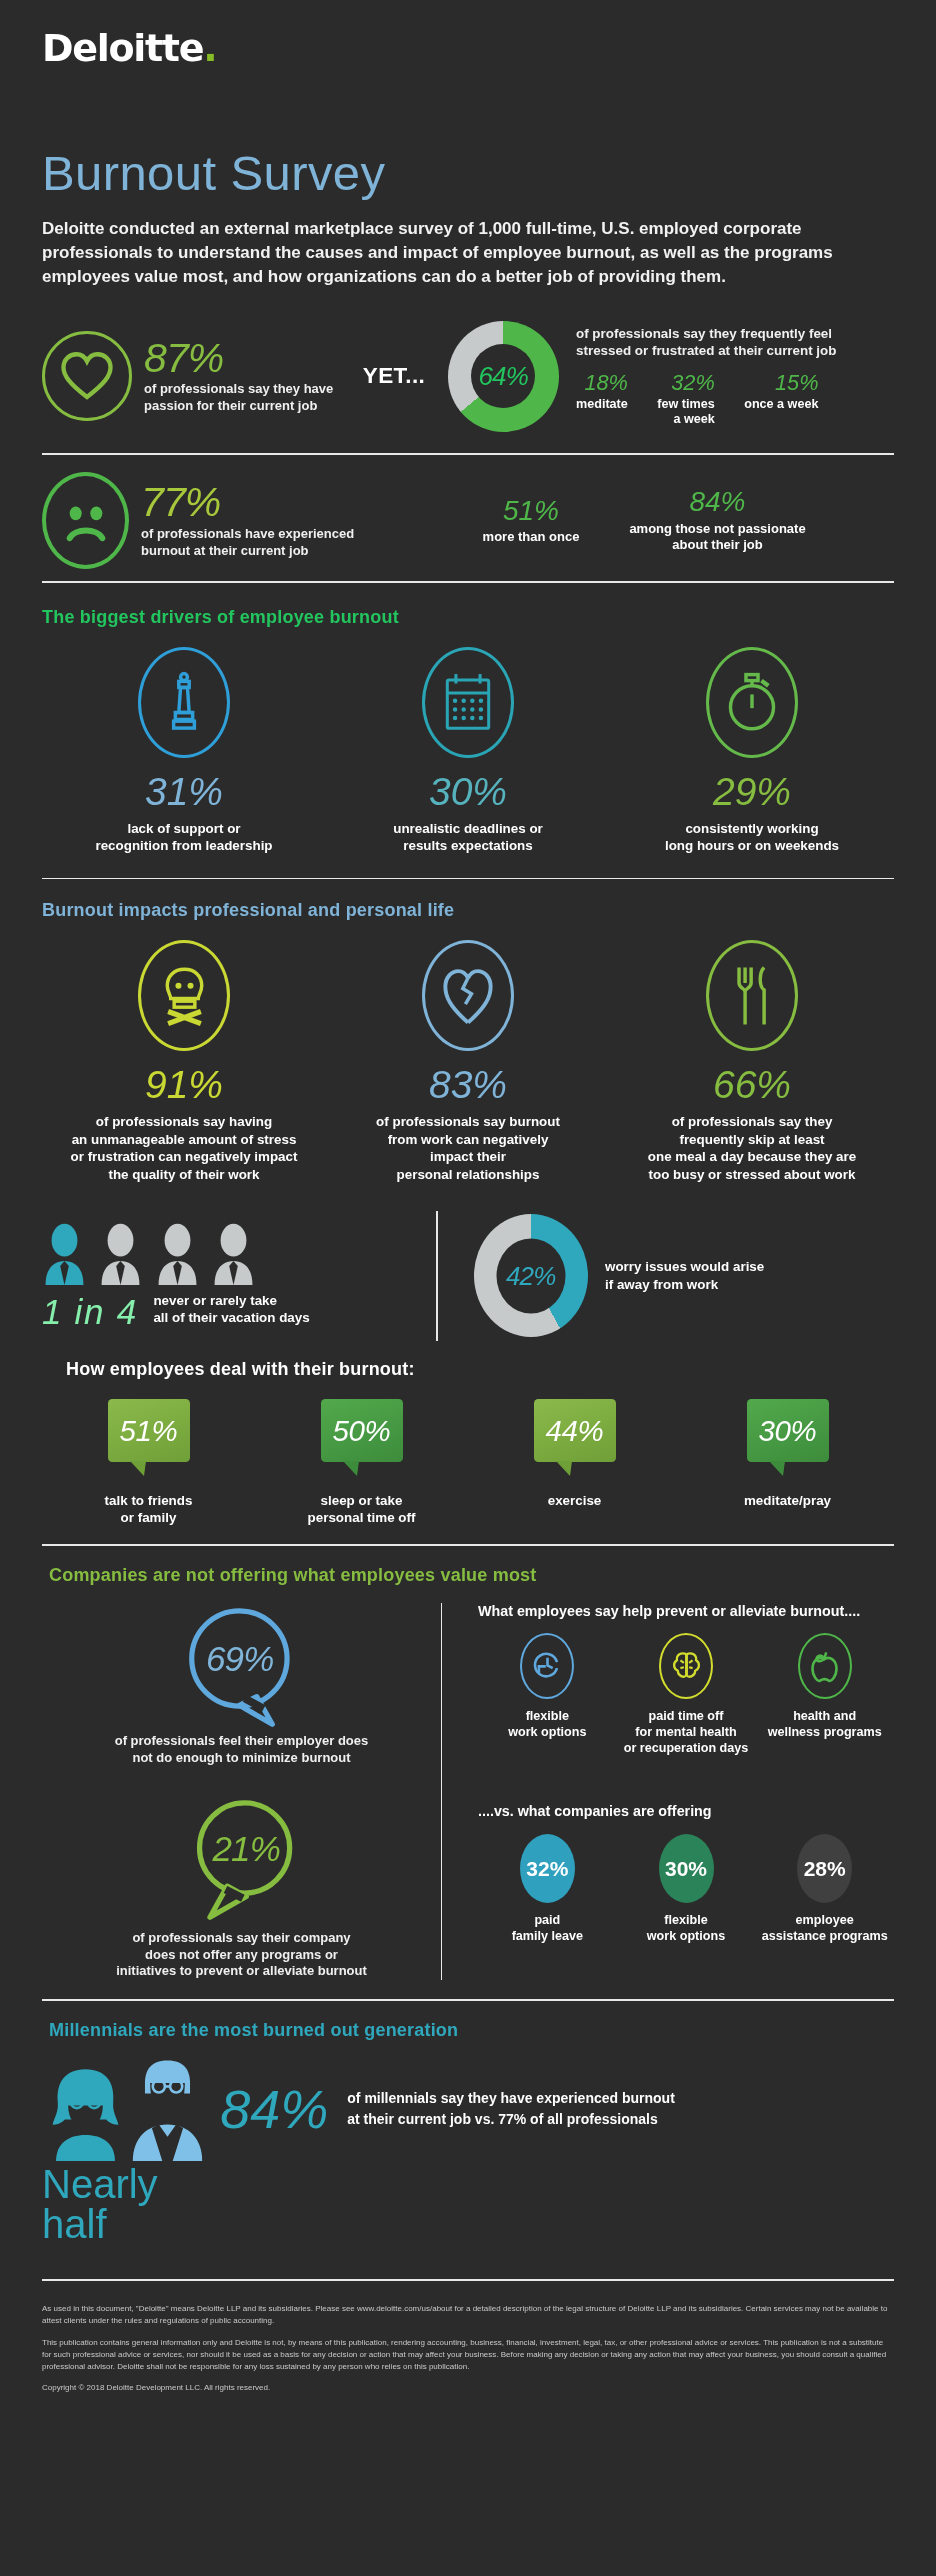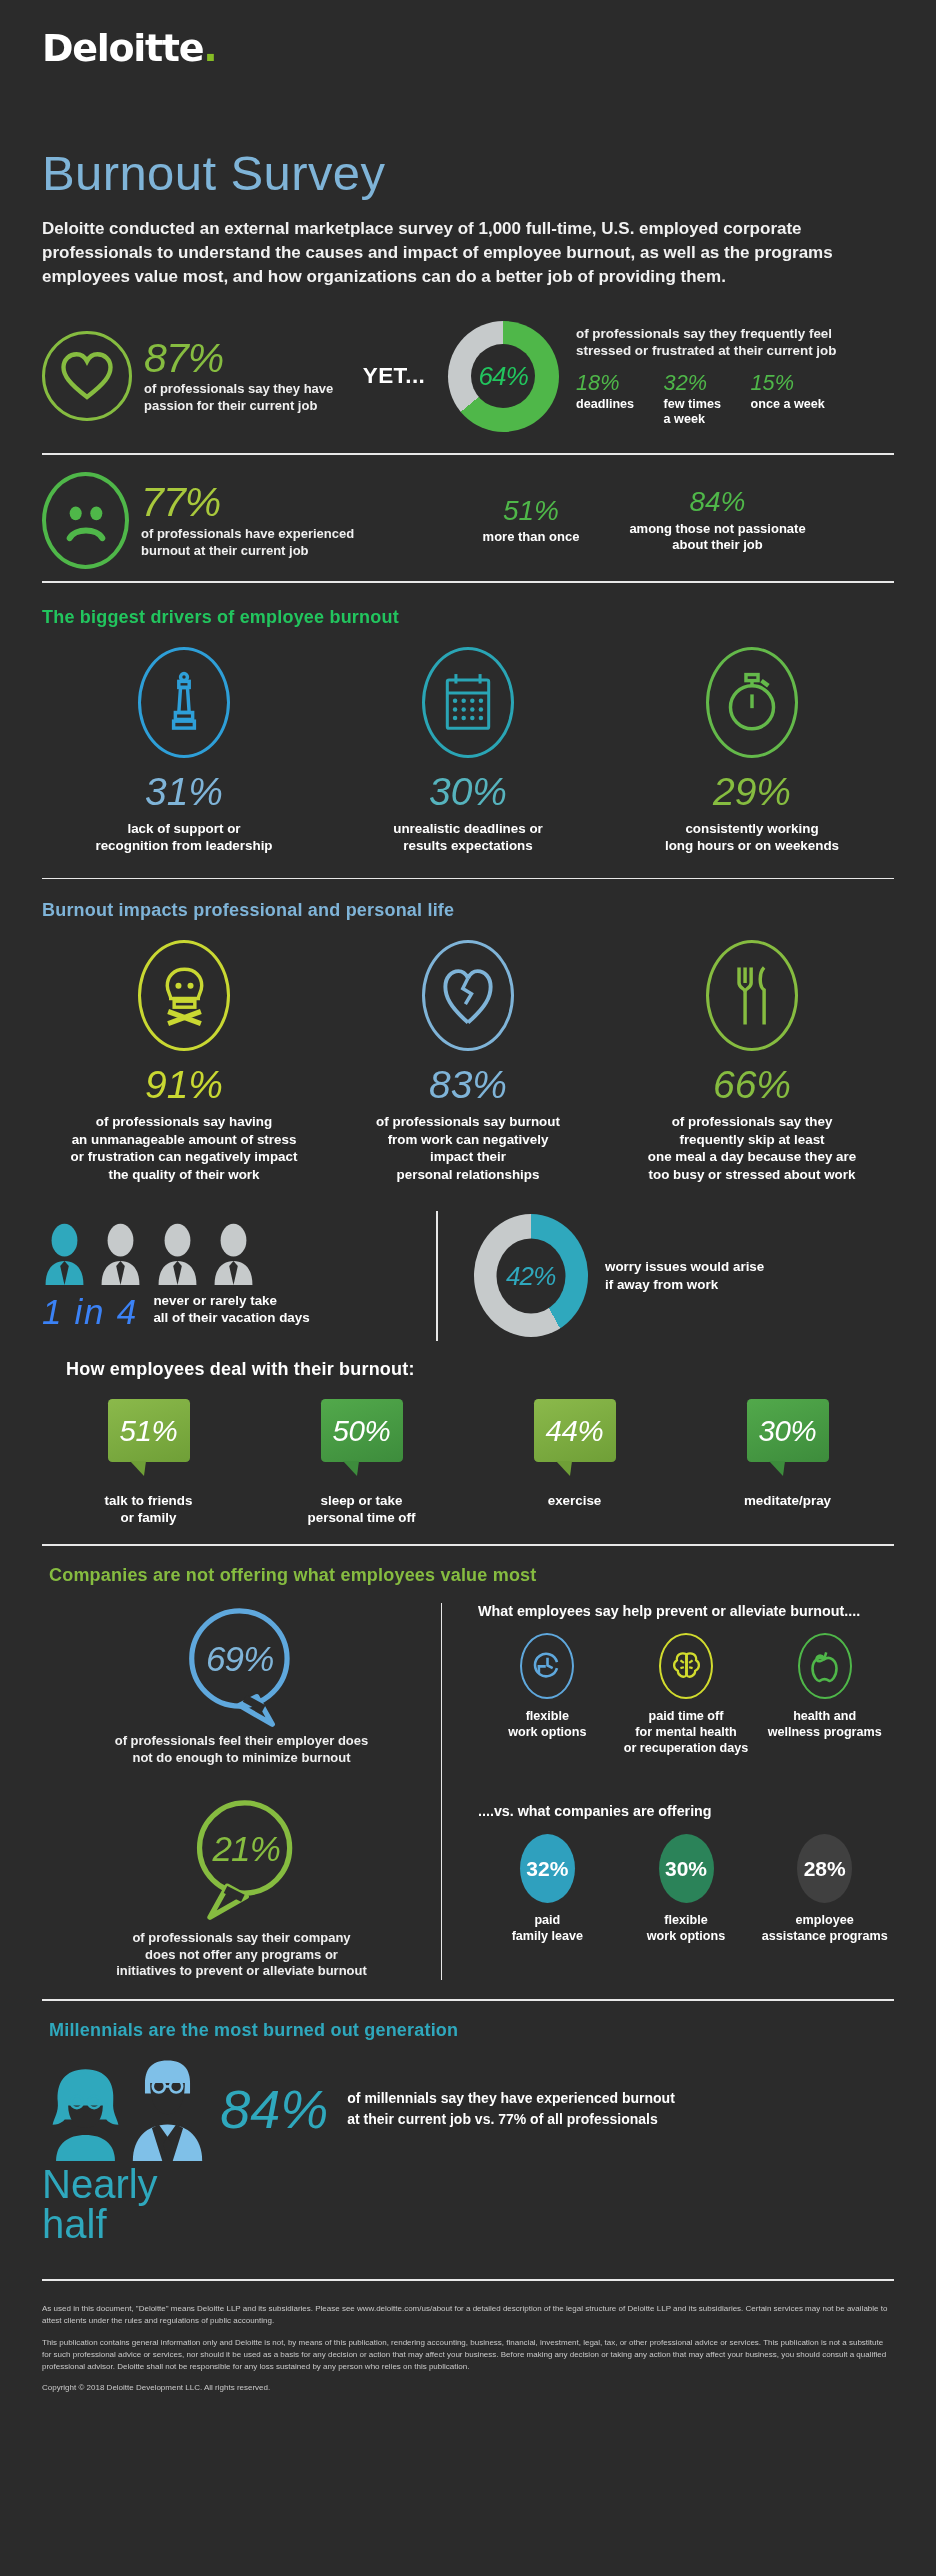--- a/index.html
+++ b/index.html
@@ -56,21 +56,21 @@
   .donut { position:relative; flex:0 0 auto; }
   .donut .hole {
     position:absolute; border-radius:50%; background:#2b2b2b;
     left:50%; top:50%; transform:translate(-50%,-50%);
     display:flex; align-items:center; justify-content:center;
   }
   .donut .hole span { font-style:italic; font-weight:300; letter-spacing:-0.9px; }
   .s1-right { margin-left:17.3px; }
   .s1-right .sub { font-size:13.4px; line-height:1.3; font-weight:bold; color:#f0f0f0; }
   .minirow { display:flex; margin-top:12px; }
-  .mini { margin-right:29.5px; text-align:left; }
+  .mini { margin-right:29.5px; text-align:right; }
   .mini .n { font-style:italic; font-weight:300; font-size:21.7px; color:#4fb749; line-height:1; }
   .mini .l { font-size:12.6px; font-weight:bold; margin-top:3.5px; line-height:1.25; }
 
   
   .sec2 { display:flex; align-items:center; height:121px; margin-top:5.2px; }
   .sad-circle {
     width:87px; height:97px; border-radius:50%;
     border:4.3px solid #4fb749; position:relative; flex:0 0 auto;
   }
   .sad-circle svg { position:absolute; left:50%; top:50%; transform:translate(-50%,-50%); }
@@ -96,21 +96,21 @@
     border:3.5px solid #fff; display:flex; align-items:center; justify-content:center;
   }
   .g3num { font-style:italic; font-weight:300; font-size:39px; line-height:1; margin-top:14px; }
   .g3cap { font-size:13.4px; font-weight:bold; line-height:1.32; text-align:center; margin-top:8.7px; }
 
   
   .vac-wrap { display:flex; margin-top:22.5px; align-items:center; height:139px; }
   .people { display:flex; gap:11.3px; }
   .vac-left { width:394px; }
   .oneIn4 { display:flex; align-items:flex-end; margin-top:7px; }
-  .oneIn4 .n { font-style:italic; font-weight:300; font-size:35px; color:#3b82f6; line-height:1; letter-spacing:1.7px; }
+  .oneIn4 .n { font-style:italic; font-weight:300; font-size:35px; color:#86efac; line-height:1; letter-spacing:1.7px; }
   .oneIn4 .l { font-size:13.4px; font-weight:bold; line-height:1.3; margin-left:15.6px; margin-bottom:2.6px; }
   .vdiv { width:1.7px; height:130px; background:#e8e8e8; margin:0 36px 0 0; }
   .vac-right { display:flex; align-items:center; }
   .vac-right .l { font-size:13.4px; font-weight:bold; line-height:1.35; margin-left:17.3px; }
 
   
   .bub-row { display:flex; margin-top:19px; }
   .bubcell { flex:1; display:flex; flex-direction:column; align-items:center; }
   .bubble {
     width:82px; height:63px; border-radius:4.3px; position:relative;
@@ -185,21 +185,21 @@
       <div class="hole" style="width:64px;height:64px;">
         <span style="font-size:26px;color:#22c55e;">64%</span>
       </div>
     </div>
     <div class="s1-right">
       <div class="sub" style="white-space:pre-line">of professionals say they frequently feel
 stressed or frustrated at their current job</div>
       <div class="minirow">
         <div class="mini">
           <div class="n">18%</div>
-          <div class="l" style="white-space:pre-line">deadlines</div>
+          <div class="l" style="white-space:pre-line">meditate</div>
         </div>
         <div class="mini">
           <div class="n">32%</div>
           <div class="l" style="white-space:pre-line">few times
 a week</div>
         </div>
         <div class="mini" style="margin-right:0">
           <div class="n">15%</div>
           <div class="l" style="white-space:pre-line">once a week</div>
         </div>

